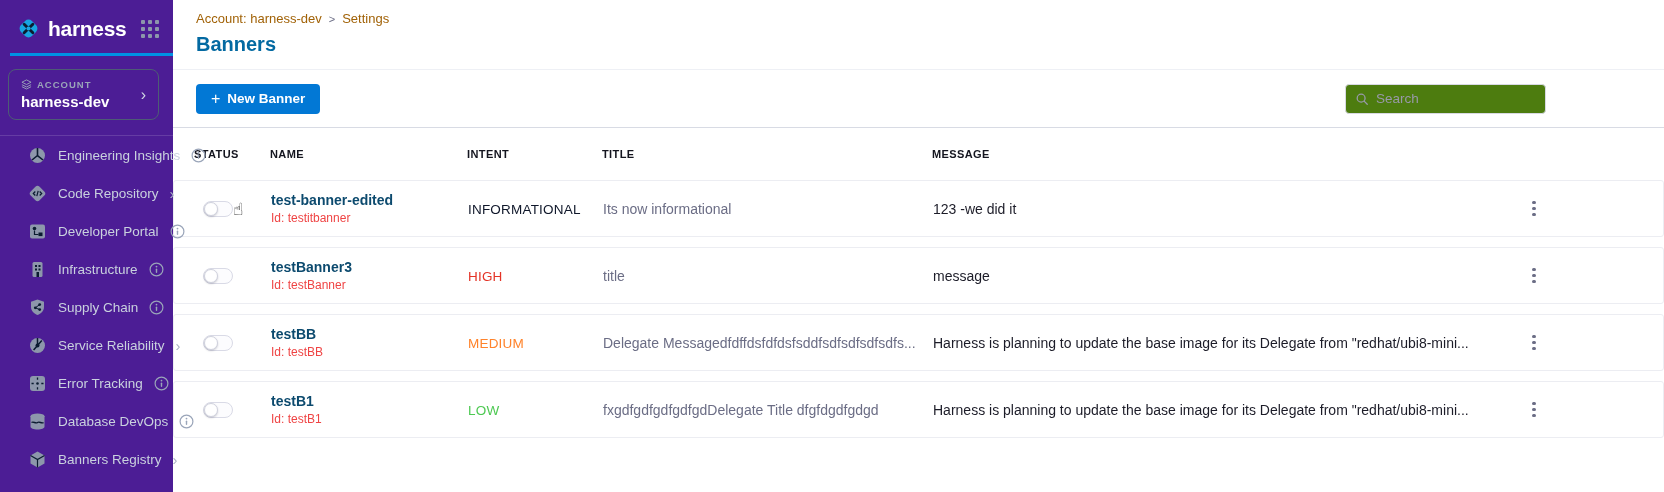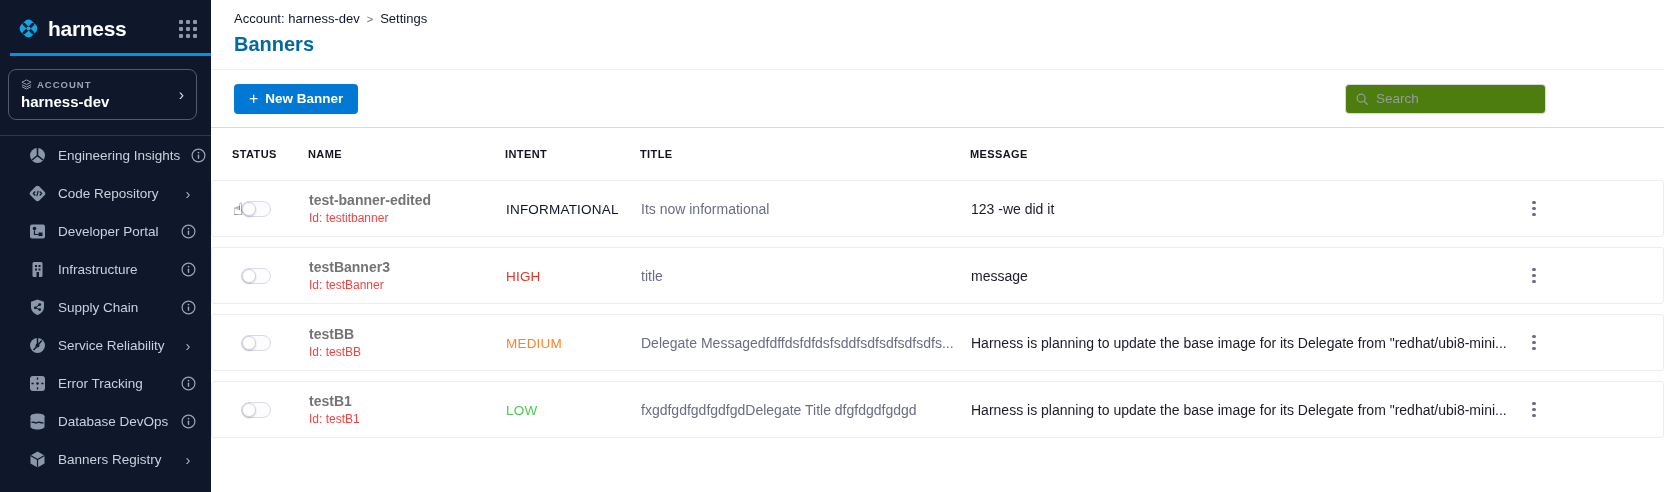--- a/index.html
+++ b/index.html
@@ -1,21 +1,21 @@
 <!DOCTYPE html>
 <html><head>
 <meta charset="utf-8">
 <style>
   * { margin:0; padding:0; box-sizing:border-box; }
   html,body { width:1664px; height:492px; overflow:hidden; background:#fff;
     font-family:"Liberation Sans","DejaVu Sans",sans-serif; }
   .app { display:flex; width:1664px; height:492px; position:relative; }
 
   
-  .sidebar { width:211px; flex-shrink:0; background:#0f172a; color:#c9d1de; position:relative; }
+  .sidebar { width:173px; flex-shrink:0; background:#4c1d95; color:#c9d1de; position:relative; }
   .logo-row { display:flex; align-items:center; padding:15px 14px 11px 15px; }
   .logo-mark { width:27px; height:27px; margin-right:6px; }
   .logo-text { color:#fff; font-size:21px; font-weight:700; letter-spacing:-0.3px; }
   .grid-icon { margin-left:auto; display:grid; grid-template-columns:repeat(3,4px); grid-gap:3px; cursor:pointer; }
   .grid-icon i { width:4px; height:4px; border-radius:1px; background:#8d97ab; }
   .blue-rule { height:3px; background:#0092e4; margin-left:10px; }
   .account-card { margin:13px 14px 0 8px; border:1px solid #4d5c75; border-radius:8px;
     padding:9px 12px 9px 12px; display:flex; align-items:center; cursor:pointer; }
   .account-info { flex:1; }
   .account-label-row { display:flex; align-items:center; gap:5px; color:#9aa5b9; }
@@ -29,21 +29,21 @@
   .nav-icon svg { width:19px; height:19px; }
   .nav-label { flex:1; font-size:13.5px; color:#c9d1de; white-space:nowrap; }
   .nav-trailing { width:16px; display:flex; justify-content:center; color:#9aa5b9; }
   .nav-trailing svg { width:15px; height:15px; }
   .nav-trailing .chev { font-size:15px; color:#aab3c5; line-height:1; }
 
   
   .main { flex:1; display:flex; flex-direction:column; background:#fff; min-width:0; }
   .page-header { height:70px; padding:11px 0 0 23px; border-bottom:1px solid #eef0f5; }
   .breadcrumb { font-size:13px; display:flex; align-items:center; gap:7px; }
-  .crumb { color:#0f172a; cursor:pointer; text-decoration:none; }
+  .crumb { color:#a16207; cursor:pointer; text-decoration:none; }
   .crumb-sep { color:#6b6d85; font-size:11px; }
   .page-title { margin-top:7px; font-size:20px; font-weight:700; color:#0369a1; }
 
   .toolbar { height:58px; display:flex; align-items:center; padding:0 118px 0 23px;
     border-bottom:1px solid #d8dbe4; }
   .btn-primary { display:flex; align-items:center; gap:7px; background:#0278d5; color:#fff;
     border:none; border-radius:4px; height:30px; padding:0 15px; font-size:13.5px; font-weight:700;
     font-family:inherit; cursor:pointer; }
   .btn-primary .plus { font-size:16px; font-weight:400; line-height:1; }
   .search-box { margin-left:auto; display:flex; align-items:center; width:201px; height:30px;
@@ -59,21 +59,21 @@
 
   .rows { }
   .row { display:grid; grid-template-columns:76px 197px 135px 330px 1fr 130px;
     padding:0 8px 0 21px; height:57px; align-items:center; background:#fff;
     border:1px solid #ecedf2; border-radius:3px; margin-bottom:10px; }
   .cell { min-width:0; }
   .toggle { width:30px; height:16px; border:1px solid #d9dae6; border-radius:9px;
     background:#fcfcfe; position:relative; cursor:pointer; margin-left:8px; }
   .toggle .knob { position:absolute; left:0; top:0; width:14px; height:14px; border-radius:50%;
     background:#fff; border:1px solid #cfd1dd; box-shadow:0 1px 2px rgba(40,41,61,.2); }
-  .row-name { font-size:14px; font-weight:700; color:#737373; }
+  .row-name { font-size:14px; font-weight:700; color:#0c4a6e; }
   .row-id { font-size:12px; color:#ef4444; margin-top:3px; }
   .intent { font-size:13.5px; font-weight:500; letter-spacing:.2px; }
   .title-cell { font-size:14px; color:#6b6d85; white-space:nowrap; overflow:hidden; text-overflow:ellipsis; padding-right:10px; }
   .message-cell { font-size:14px; color:#1c1c28; white-space:nowrap; overflow:hidden; text-overflow:ellipsis; padding-right:14px; }
   .menu-cell { display:flex; }
   .kebab { display:flex; flex-direction:column; gap:2.5px; padding:5px 7px; cursor:pointer; border-radius:4px; }
   .kebab i { width:3.5px; height:3.5px; border-radius:50%; background:#6b6d85; }
 
   .cursor { position:absolute; left:233px; top:199px; font-family:"DejaVu Sans",sans-serif;
     font-size:17px; color:#111; text-shadow:0 0 2px #fff; pointer-events:none; z-index:5; }

